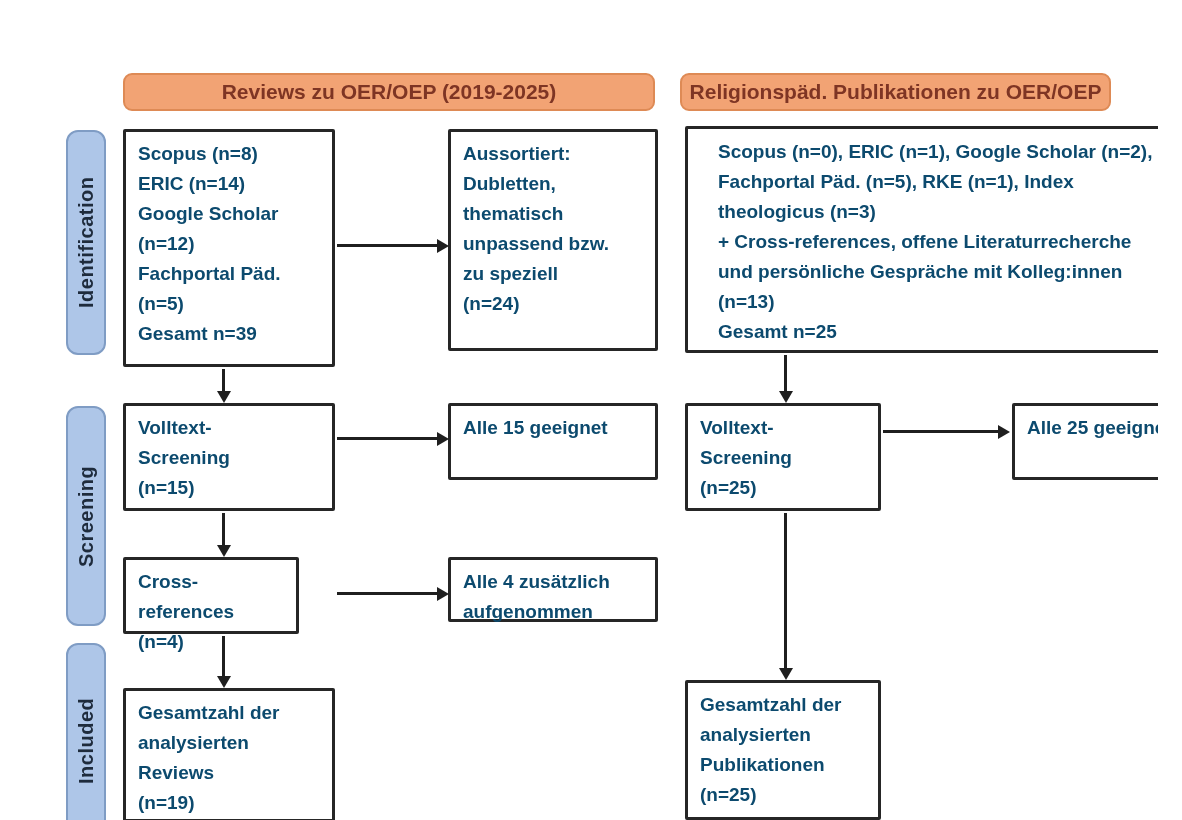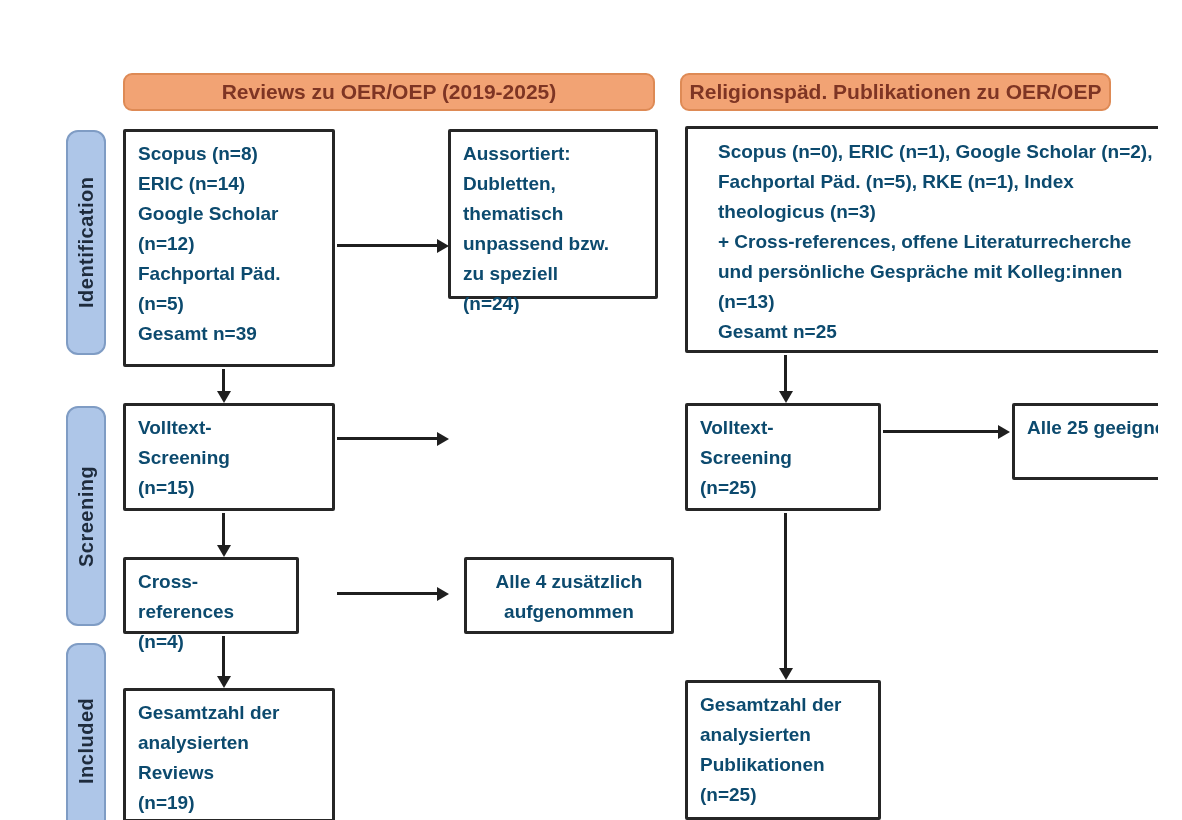--- a/index.html
+++ b/index.html
@@ -49,45 +49,46 @@
   <div class="stage" style="left:18px; top:358px; height:220px;">Screening</div>
   <div class="stage" style="left:18px; top:595px; height:196px;">Included</div>
 
   <div class="box" style="left:75px; top:81px; width:212px; height:238px;">Scopus (n=8)
 ERIC (n=14)
 Google Scholar
 (n=12)
 Fachportal Päd.
 (n=5)
 Gesamt n=39</div>
-  <div class="box" style="left:400px; top:81px; width:210px; height:170px;">Aussortiert:
+  <div class="box" style="left:400px; top:81px; width:210px; height:222px;">Aussortiert:
 Dubletten,
 thematisch
 unpassend bzw.
 zu speziell
 (n=24)</div>
   <div class="box" style="left:637px; top:78px; width:528px; height:227px; padding:8px 30px;">Scopus (n=0), ERIC (n=1), Google Scholar (n=2),
 Fachportal Päd. (n=5), RKE (n=1), Index
 theologicus (n=3)
 + Cross-references, offene Literaturrecherche
 und persönliche Gespräche mit Kolleg:innen
 (n=13)
 Gesamt n=25</div>
 
   <div class="box" style="left:75px; top:355px; width:212px; height:108px;">Volltext-
 Screening
 (n=15)</div>
+  <div class="box" style="left:400px; top:355px; width:210px; height:77px;">Alle 15 geeignet</div>
   <div class="box" style="left:637px; top:355px; width:196px; height:108px;">Volltext-
 Screening
 (n=25)</div>
   <div class="box" style="left:964px; top:355px; width:201px; height:77px;">Alle 25 geeignet</div>
 
   <div class="box" style="left:75px; top:509px; width:176px; height:77px;">Cross-references
 (n=4)</div>
-  <div class="box" style="left:416px; top:509px; width:210px; height:77px;text-align:center;">Alle 4 zusätzlich
+  <div class="box" style="left:400px; top:509px; width:210px; height:65px;">Alle 4 zusätzlich
 aufgenommen</div>
 
   <div class="box" style="left:75px; top:640px; width:212px; height:134px;">Gesamtzahl der
 analysierten
 Reviews
 (n=19)</div>
   <div class="box" style="left:637px; top:632px; width:196px; height:140px;">Gesamtzahl der
 analysierten
 Publikationen
 (n=25)</div>

